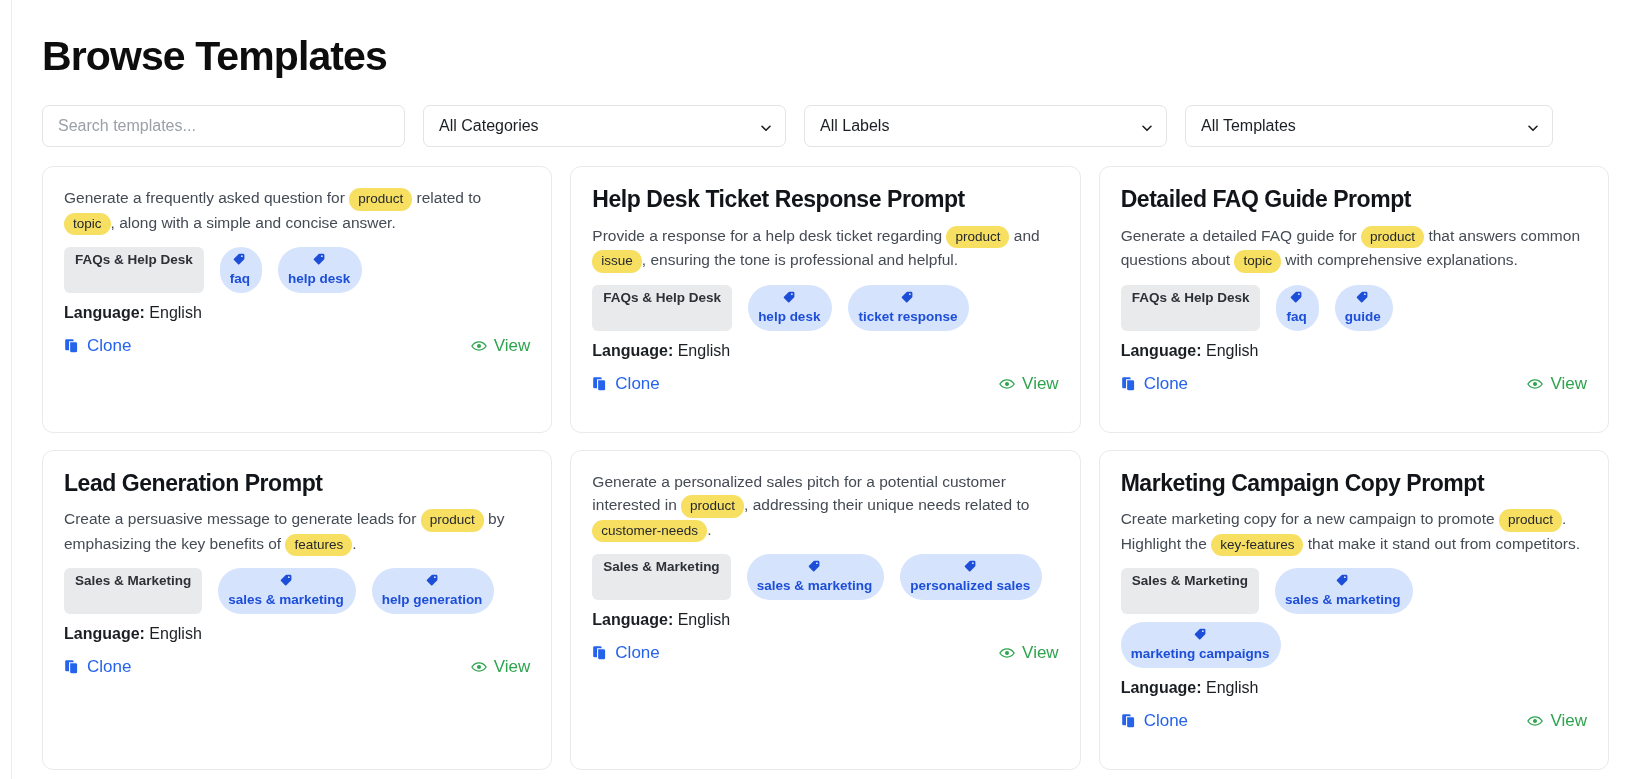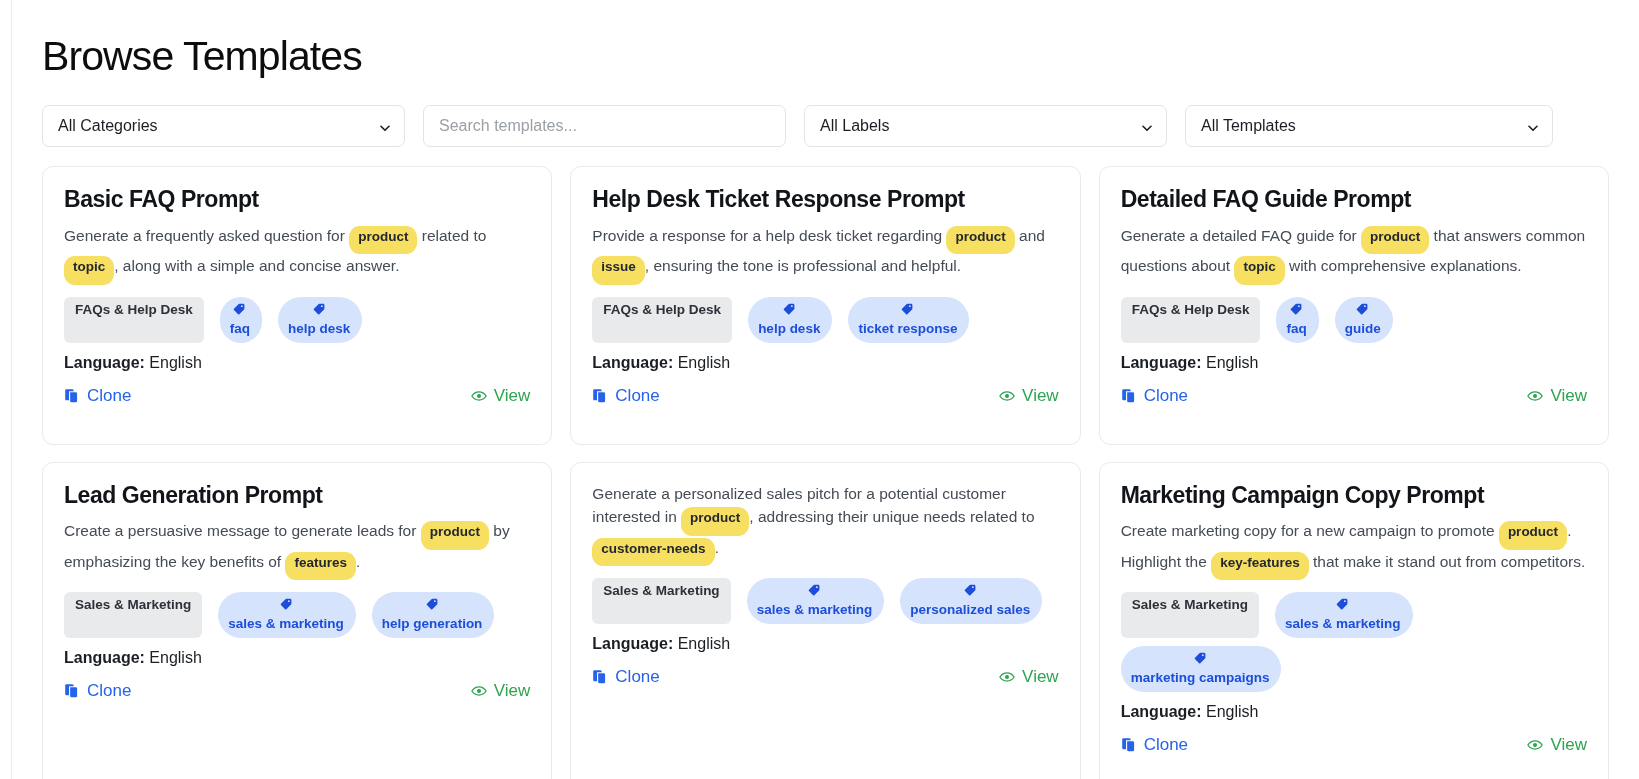--- a/index.html
+++ b/index.html
@@ -39,21 +39,21 @@
     top: 0;
     width: 1627px;
     height: 779px;
     padding: 26px 30px 0 30px;
     overflow: hidden;
   }
 
   .page-title {
     font-size: 41px;
     line-height: 1.1;
-    font-weight: 400;
+    font-weight: 700;
     letter-spacing: -0.9px;
     color: #0d0d0d;
     margin: 8px 0 26px 0;
   }
 
   
   .filter-bar {
     display: flex;
     gap: 18px;
     margin-bottom: 19px;
@@ -135,23 +135,23 @@
     line-height: 1.52;
     color: #454b54;
     margin-bottom: 12px;
   }
 
   .var-pill {
     display: inline-block;
     background: #f7df62;
     color: #24282d;
     border-radius: 11px;
-    padding: 1px 9px 8px 9px;
+    padding: 1px 9px 2px 9px;
     font-size: 13.5px;
-    font-weight: 700;
+    font-weight: 400;
     line-height: 1.45;
     vertical-align: baseline;
     white-space: nowrap;
   }
 
   .badges {
     display: flex;
     flex-wrap: wrap;
     gap: 8px 16px;
     margin-bottom: 11px;
@@ -222,35 +222,35 @@
 <div class="app-shell">
 
   <div class="sidebar-edge"></div>
 
   <div class="page">
 
     <h1 class="page-title">Browse Templates</h1>
 
     <div class="filter-bar">
 
+      <div class="filter-cell search">
+        <input class="text-input" type="text" placeholder="Search templates..." value="" style="">
+      </div>
+
       <div class="filter-cell select">
         <div class="select-box">
           <span>All Categories</span>
         </div>
         <span class="chev">
           <svg viewBox="0 0 12 12" width="12" height="12" fill="none" stroke="currentColor" stroke-width="1.6" stroke-linecap="round" stroke-linejoin="round">
             <polyline points="2,4.3 6,8.3 10,4.3"></polyline>
           </svg>
         </span>
       </div>
 
-      <div class="filter-cell search">
-        <input class="text-input" type="text" placeholder="Search templates..." value="" style="">
-      </div>
-
       <div class="filter-cell select">
         <div class="select-box">
           <span>All Labels</span>
         </div>
         <span class="chev">
           <svg viewBox="0 0 12 12" width="12" height="12" fill="none" stroke="currentColor" stroke-width="1.6" stroke-linecap="round" stroke-linejoin="round">
             <polyline points="2,4.3 6,8.3 10,4.3"></polyline>
           </svg>
         </span>
       </div>
@@ -263,21 +263,20 @@
           <svg viewBox="0 0 12 12" width="12" height="12" fill="none" stroke="currentColor" stroke-width="1.6" stroke-linecap="round" stroke-linejoin="round">
             <polyline points="2,4.3 6,8.3 10,4.3"></polyline>
           </svg>
         </span>
       </div>
 
     </div>
 
     <div class="grid" id="card-grid">
         <div class="card">
-          <div class="card-title">Basic FAQ Prompt</div>
           <div class="card-desc"><span>Generate a frequently asked question for </span><span class="var-pill">product</span><span> related to </span><span class="var-pill">topic</span><span>, along with a simple and concise answer.</span></div>
           <div class="badges">
             <span class="badge-category">FAQs &amp; Help Desk</span>
             <span class="badge-label">
               <span class="tag-icon">
                 <svg viewBox="0 0 16 16" width="13" height="13" fill="currentColor">
                   <path d="M1.2 8.4 7.0 2.6a1.6 1.6 0 0 1 1.15-.47h4.3c.9 0 1.6.72 1.6 1.6v4.3c0 .43-.17.84-.47 1.15L7.8 15a1.1 1.1 0 0 1-1.56 0L1.2 9.96a1.1 1.1 0 0 1 0-1.56z"></path>
                   <circle cx="10.9" cy="5.1" r="1.15" fill="#d5e3fd"></circle>
                 </svg>
               </span>

